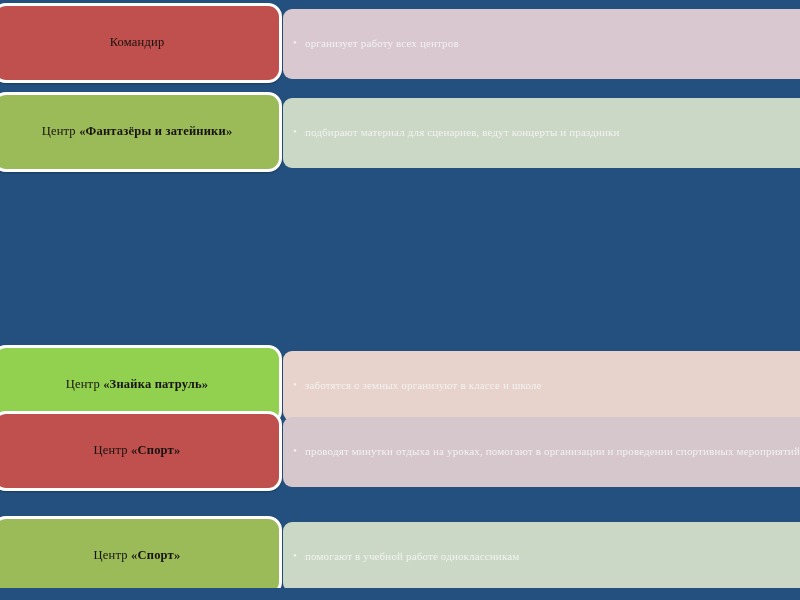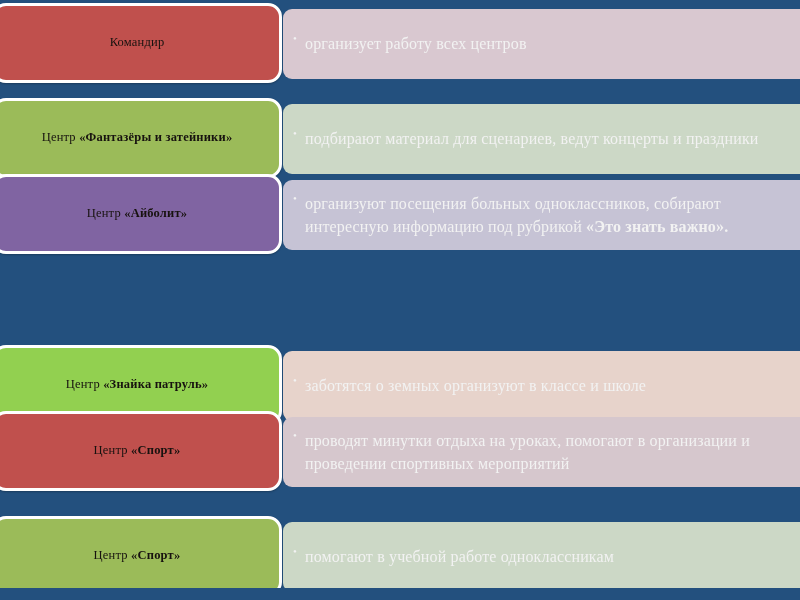--- a/index.html
+++ b/index.html
@@ -69,21 +69,21 @@
     height: 70px;
     border-radius: 9px 0 0 9px;
     display: flex;
     align-items: center;
     padding: 0 6px 0 10px;
   }
 
   .bullet-line {
     position: relative;
     padding-left: 12px;
-    font-size: 16px;
+    font-size: 11px;
     line-height: 1.45;
     color: #f2f2f2;
     letter-spacing: 0.15px;
   }
   .bullet-line::before {
     content: "\2022";
     position: absolute;
     left: 0;
     top: -1px;
     font-size: 11px;
@@ -105,34 +105,26 @@
 
 <div id="slide">
     <div class="row" style="top: 3px; font-family: Liberation Serif, serif;">
       <div class="left-box" style="background: rgb(192, 80, 77);">
         <div class="left-label"><span>Командир</span></div>
       </div>
       <div class="right-panel" style="background: rgb(217, 200, 208);">
         <div class="bullet-line"><span>организует работу всех центров</span></div>
       </div>
     </div>
-    <div class="row" style="top: 98px;">
+    <div class="row" style="top: 92px;">
       <div class="left-box" style="background: rgb(155, 187, 89);">
         <div class="left-label"><span>Центр </span><b>«Фантазёры и затейники»</b></div>
       </div>
       <div class="right-panel" style="background: rgb(204, 216, 198);">
         <div class="bullet-line"><span>подбирают материал для сценариев, ведут концерты и праздники</span></div>
-      </div>
-    </div>
-    <div class="row" style="top: 174px;">
-      <div class="left-box" style="background: rgb(128, 100, 162);">
-        <div class="left-label"><span>Центр </span><b>«Айболит»</b></div>
-      </div>
-      <div class="right-panel" style="background: rgb(198, 195, 213);">
-        <div class="bullet-line"><span>организуют посещения больных одноклассников, собирают интересную информацию под рубрикой </span><b>«Это знать важно».</b></div>
       </div>
     </div>
     <div class="row" style="top: 345px;">
       <div class="left-box" style="background: rgb(146, 208, 80);">
         <div class="left-label"><span>Центр </span><b>«Знайка патруль»</b></div>
       </div>
       <div class="right-panel" style="background: rgb(231, 211, 203);">
         <div class="bullet-line"><span>заботятся о земных организуют в классе и школе</span></div>
       </div>
     </div>

